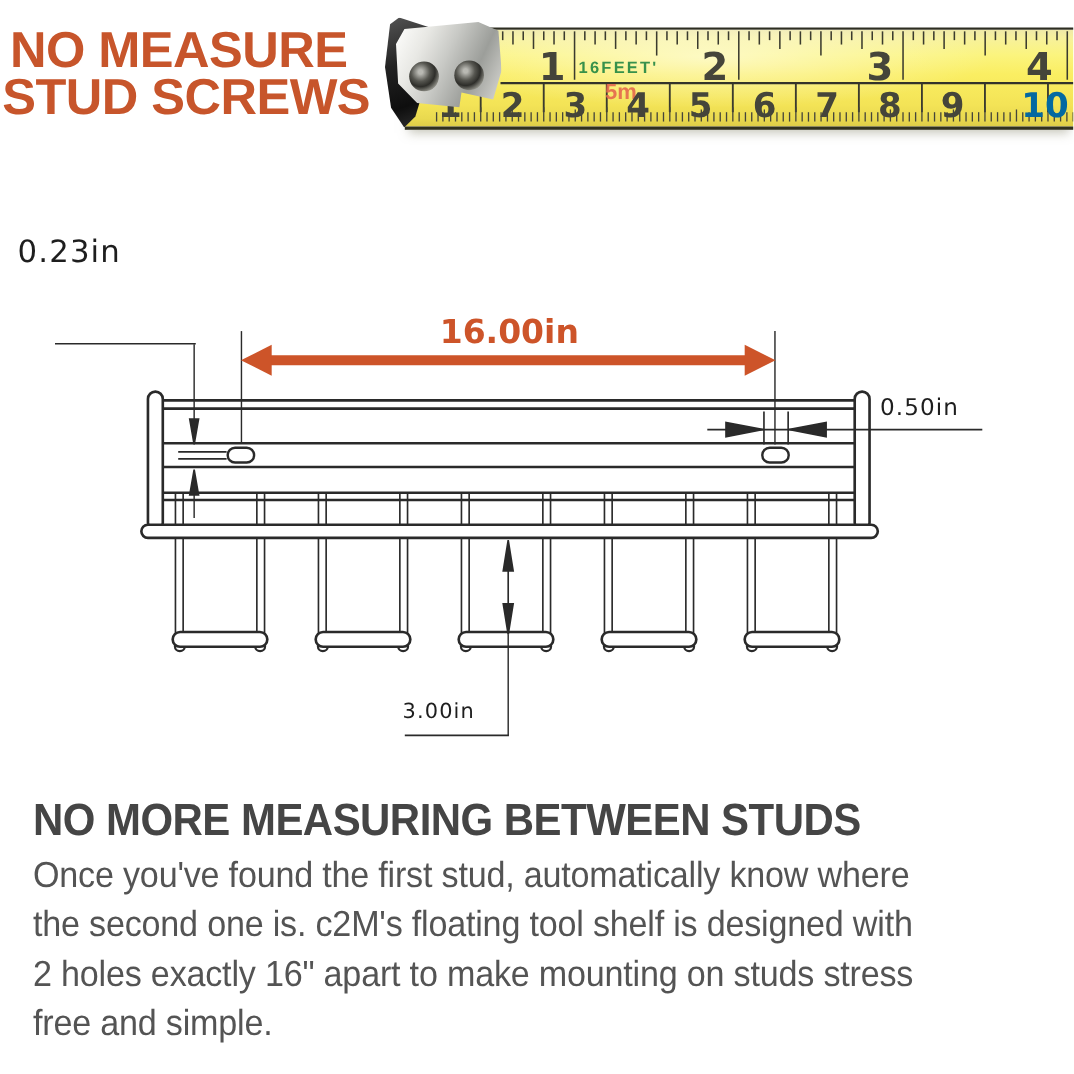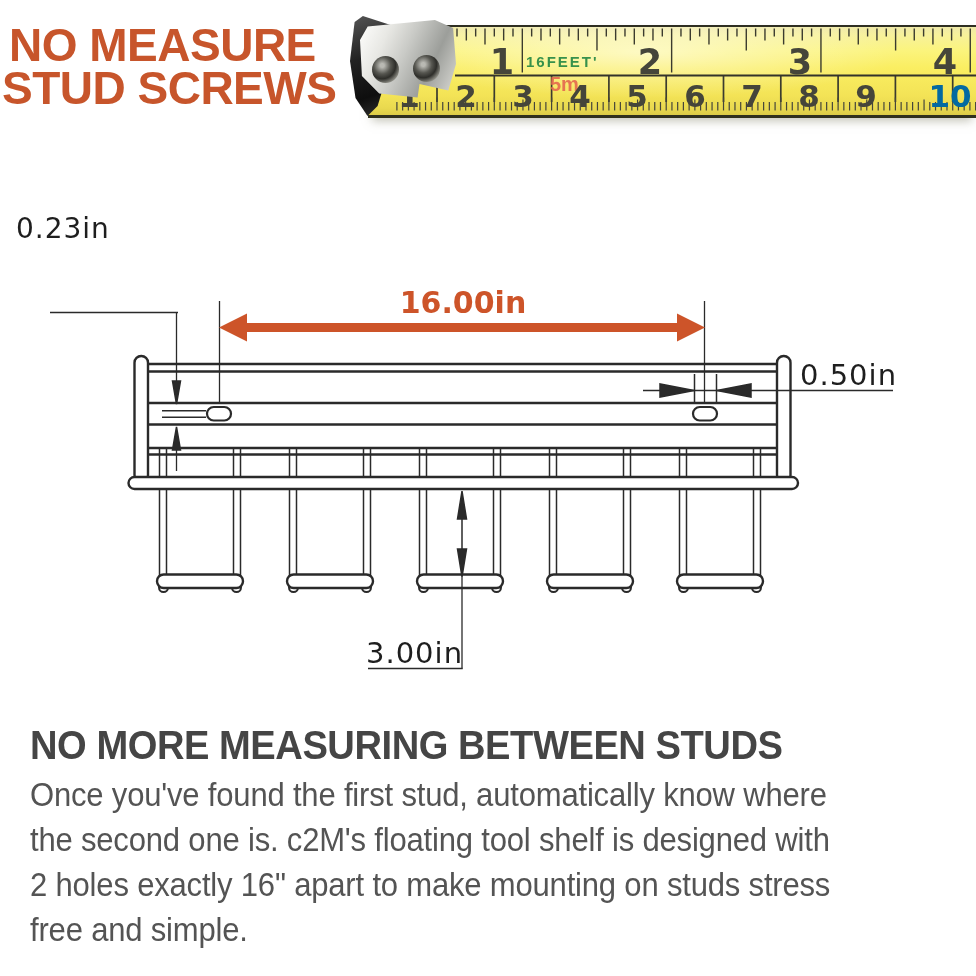--- a/index.html
+++ b/index.html
@@ -36,22 +36,22 @@
     background:linear-gradient(115deg,#fbfbf9 5%,#e8e8e4 25%,#c9cac6 45%,#9c9e9a 70%,#d5d5d0 95%);
     clip-path:polygon(8% 8%,78% 0%,97% 10%,100% 55%,92% 88%,62% 80%,60% 97%,20% 92%,2% 70%,0% 25%);}
   .rivet{width:27px;height:27px;border-radius:50%;z-index:7;
     background:radial-gradient(circle at 38% 35%,#b9b9b3 8%,#565650 35%,#2e2e2a 55%,#8a8a82 75%,#5a5a52 100%);}
   
   .dim-label{position:absolute;z-index:5;font-family:"DejaVu Sans",sans-serif;
              color:#1e1e1e;letter-spacing:1px;}
   #screw-note{left:16px;top:212px;width:164px;text-align:left;font-size:28px;line-height:34px;}
   #dist-label{left:398px;top:285px;width:130px;text-align:center;font-size:30px;
               font-weight:bold;color:#cd5429;letter-spacing:0;}
-  #hole-label{left:800px;top:358px;font-size:29px;}
-  #depth-label{left:366px;top:636px;font-size:29px;}
+  #hole-label{left:800px;top:358px;font-size:21px;}
+  #depth-label{left:366px;top:636px;font-size:19px;}
   
   #footer-heading{left:30px;top:722px;font-size:41px;font-weight:bold;color:#454545;
       transform:scaleX(.93);transform-origin:left top;letter-spacing:-0.5px;white-space:nowrap;}
   #footer-body{left:30px;top:772px;font-size:33px;color:#545454;line-height:45px;
       transform:scaleX(.94);transform-origin:left top;letter-spacing:-0.2px;white-space:nowrap;}
 </style>
 </head>
 <body>
 
 <div id="canvas">

